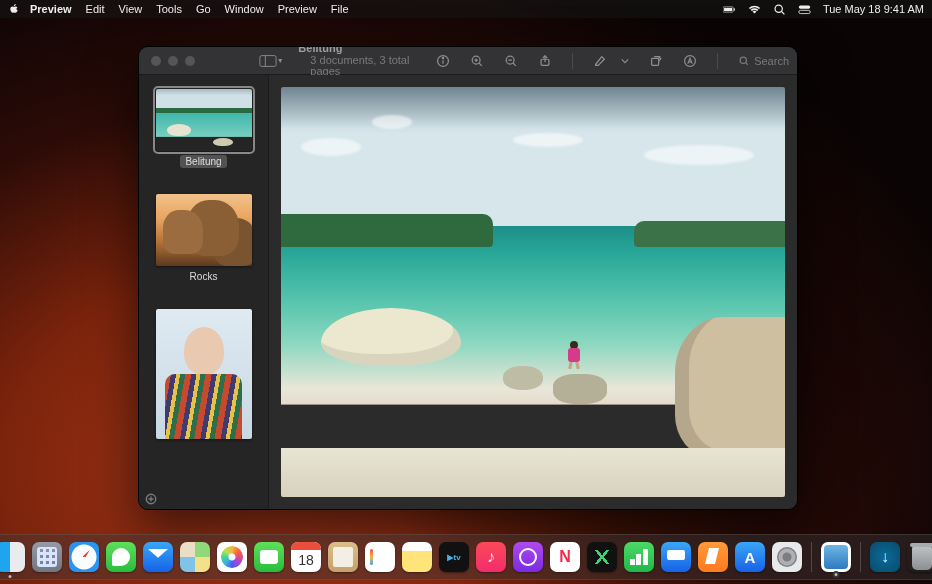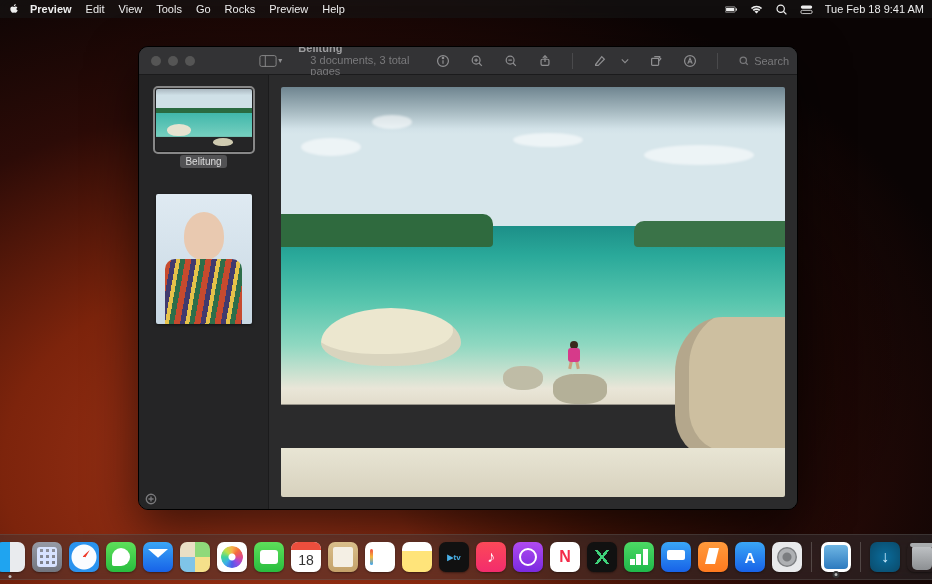--- a/index.html
+++ b/index.html
@@ -146,23 +146,23 @@
     <svg viewBox="0 0 16 16">
         <path d="M11.2 8.5c0-1.7 1.4-2.5 1.4-2.5-0.8-1.1-2-1.3-2.4-1.3-1 0-1.6.6-2.2.6s-1.2-.6-2.1-.6c-1.1 0-2.8.9-2.8 3.3 0 2.6 1.9 5 3 5 .7 0 1.1-.5 2-.5s1.2.5 2 .5c1.2 0 2.6-2.3 2.8-3.3-1-.4-1.7-1.2-1.7-2.2zM9.6 3.4c.5-.6.8-1.4.7-2.2-.7.1-1.5.5-1.9 1.1-.4.5-.8 1.3-.7 2.1.8 0 1.5-.4 1.9-1z"></path>
       </svg>
   </div>
   <div class="menus">
     <span class="app">Preview</span>
     <span>Edit</span>
     <span>View</span>
     <span>Tools</span>
     <span>Go</span>
-    <span>Rocks</span>
+    <span>Window</span>
     <span>Preview</span>
-    <span>Help</span>
+    <span>File</span>
   </div>
   <div class="right">
     <span>
         <svg viewBox="0 0 24 12">
           <rect x="0" y="1" width="19" height="10" rx="2" fill="none" stroke="#eee"></rect>
           <rect x="2" y="3" width="15" height="6" fill="#eee"></rect>
           <rect x="20" y="4" width="2" height="4" fill="#eee"></rect>
         </svg>
       </span>
     <span>
@@ -175,21 +175,21 @@
           <circle cx="7" cy="7" r="4.5" fill="none" stroke="#eee" stroke-width="1.5"></circle>
           <line x1="10.5" y1="10.5" x2="14" y2="14" stroke="#eee" stroke-width="1.5"></line>
         </svg>
       </span>
     <span>
         <svg viewBox="0 0 16 16">
           <rect x="1" y="3" width="14" height="4" rx="2" fill="#eee"></rect>
           <rect x="1" y="9" width="14" height="4" rx="2" fill="none" stroke="#eee"></rect>
         </svg>
       </span>
-    <span class="clock">Tue Feb 18  9:41 AM</span>
+    <span class="clock">Tue May 18  9:41 AM</span>
   </div>
 </div>
 
 <div class="window">
   <div class="titlebar">
     <div class="traffic">
       <span></span>
       <span></span>
       <span></span>
     </div>
@@ -269,20 +269,24 @@
         <span>Search</span>
       </span>
     </div>
   </div>
   <div class="winbody">
     <div class="sidebar">
       <div class="thumbs">
         <div class="thumb selected">
           <div class="imgbox img-belitung"></div>
           <span class="label">Belitung</span>
+        </div>
+        <div class="thumb">
+          <div class="imgbox img-rocks"></div>
+          <span class="label">Rocks</span>
         </div>
         <div class="thumb">
           <div class="imgbox img-portrait"></div>
         </div>
       </div>
       <div class="sidebar-footer">
         <svg viewBox="0 0 14 14">
             <circle cx="7" cy="7" r="5.5"></circle>
             <line x1="7" y1="4" x2="7" y2="10"></line>
             <line x1="4" y1="7" x2="10" y2="7"></line>

